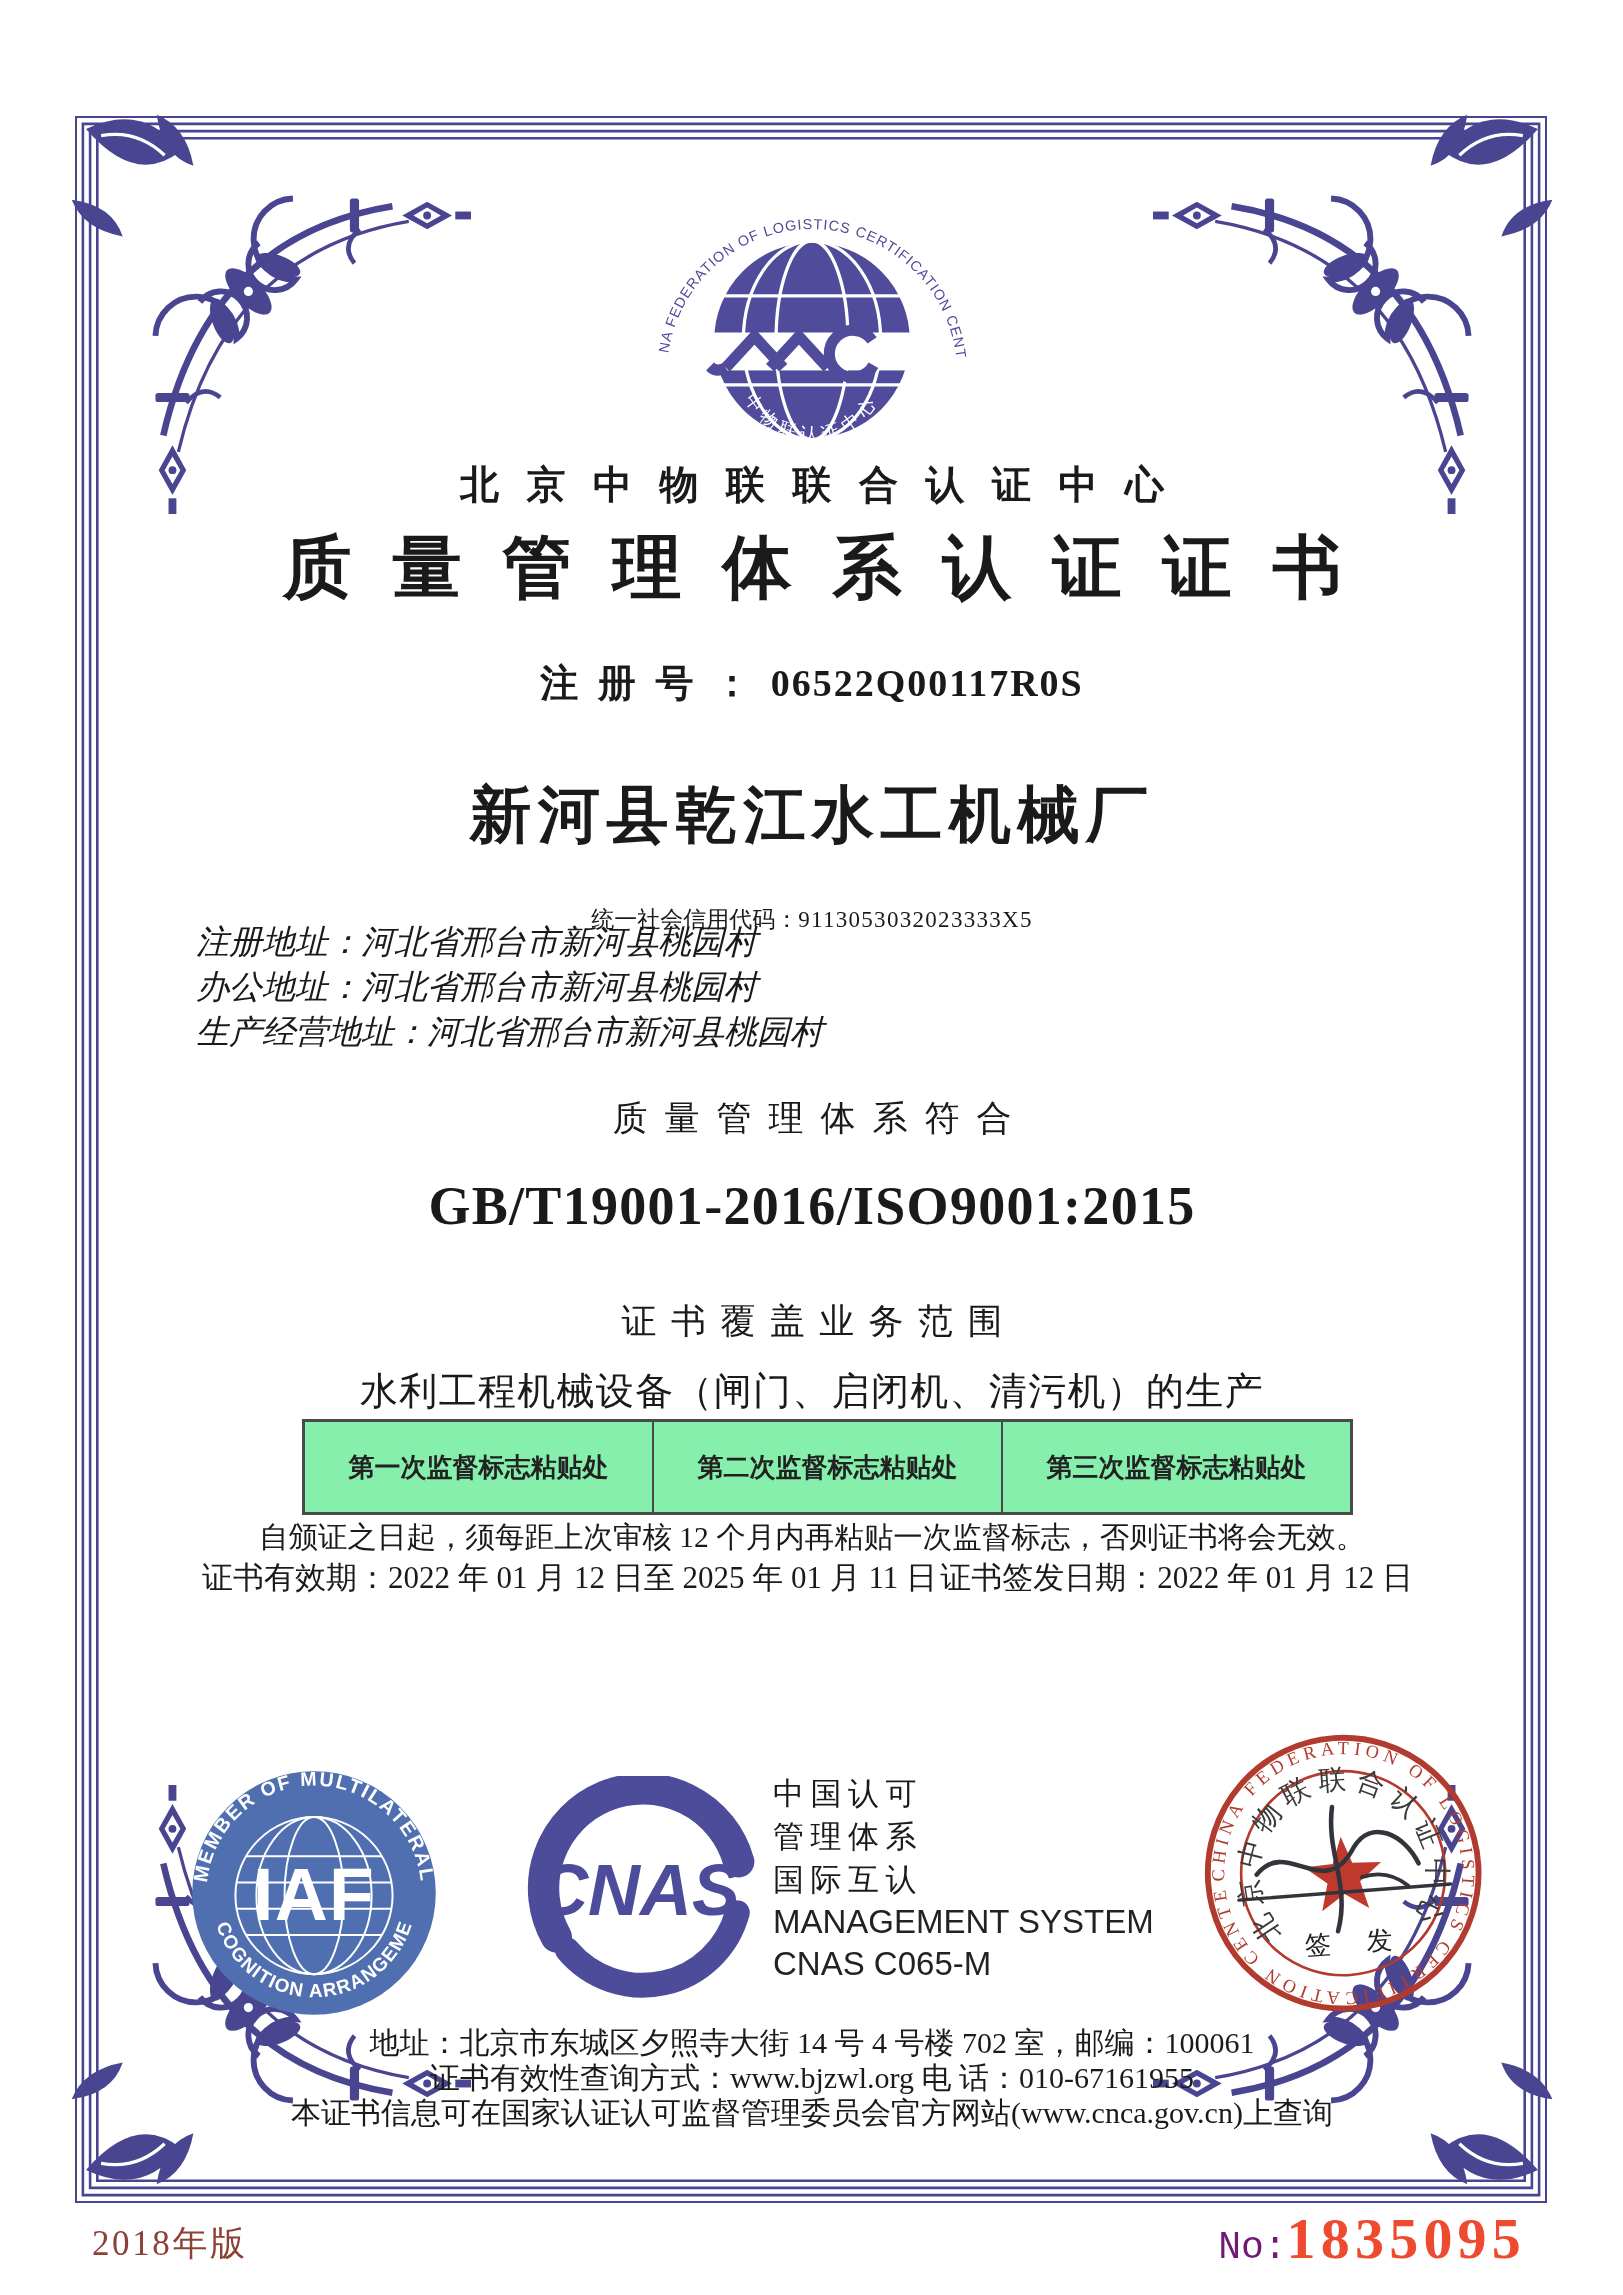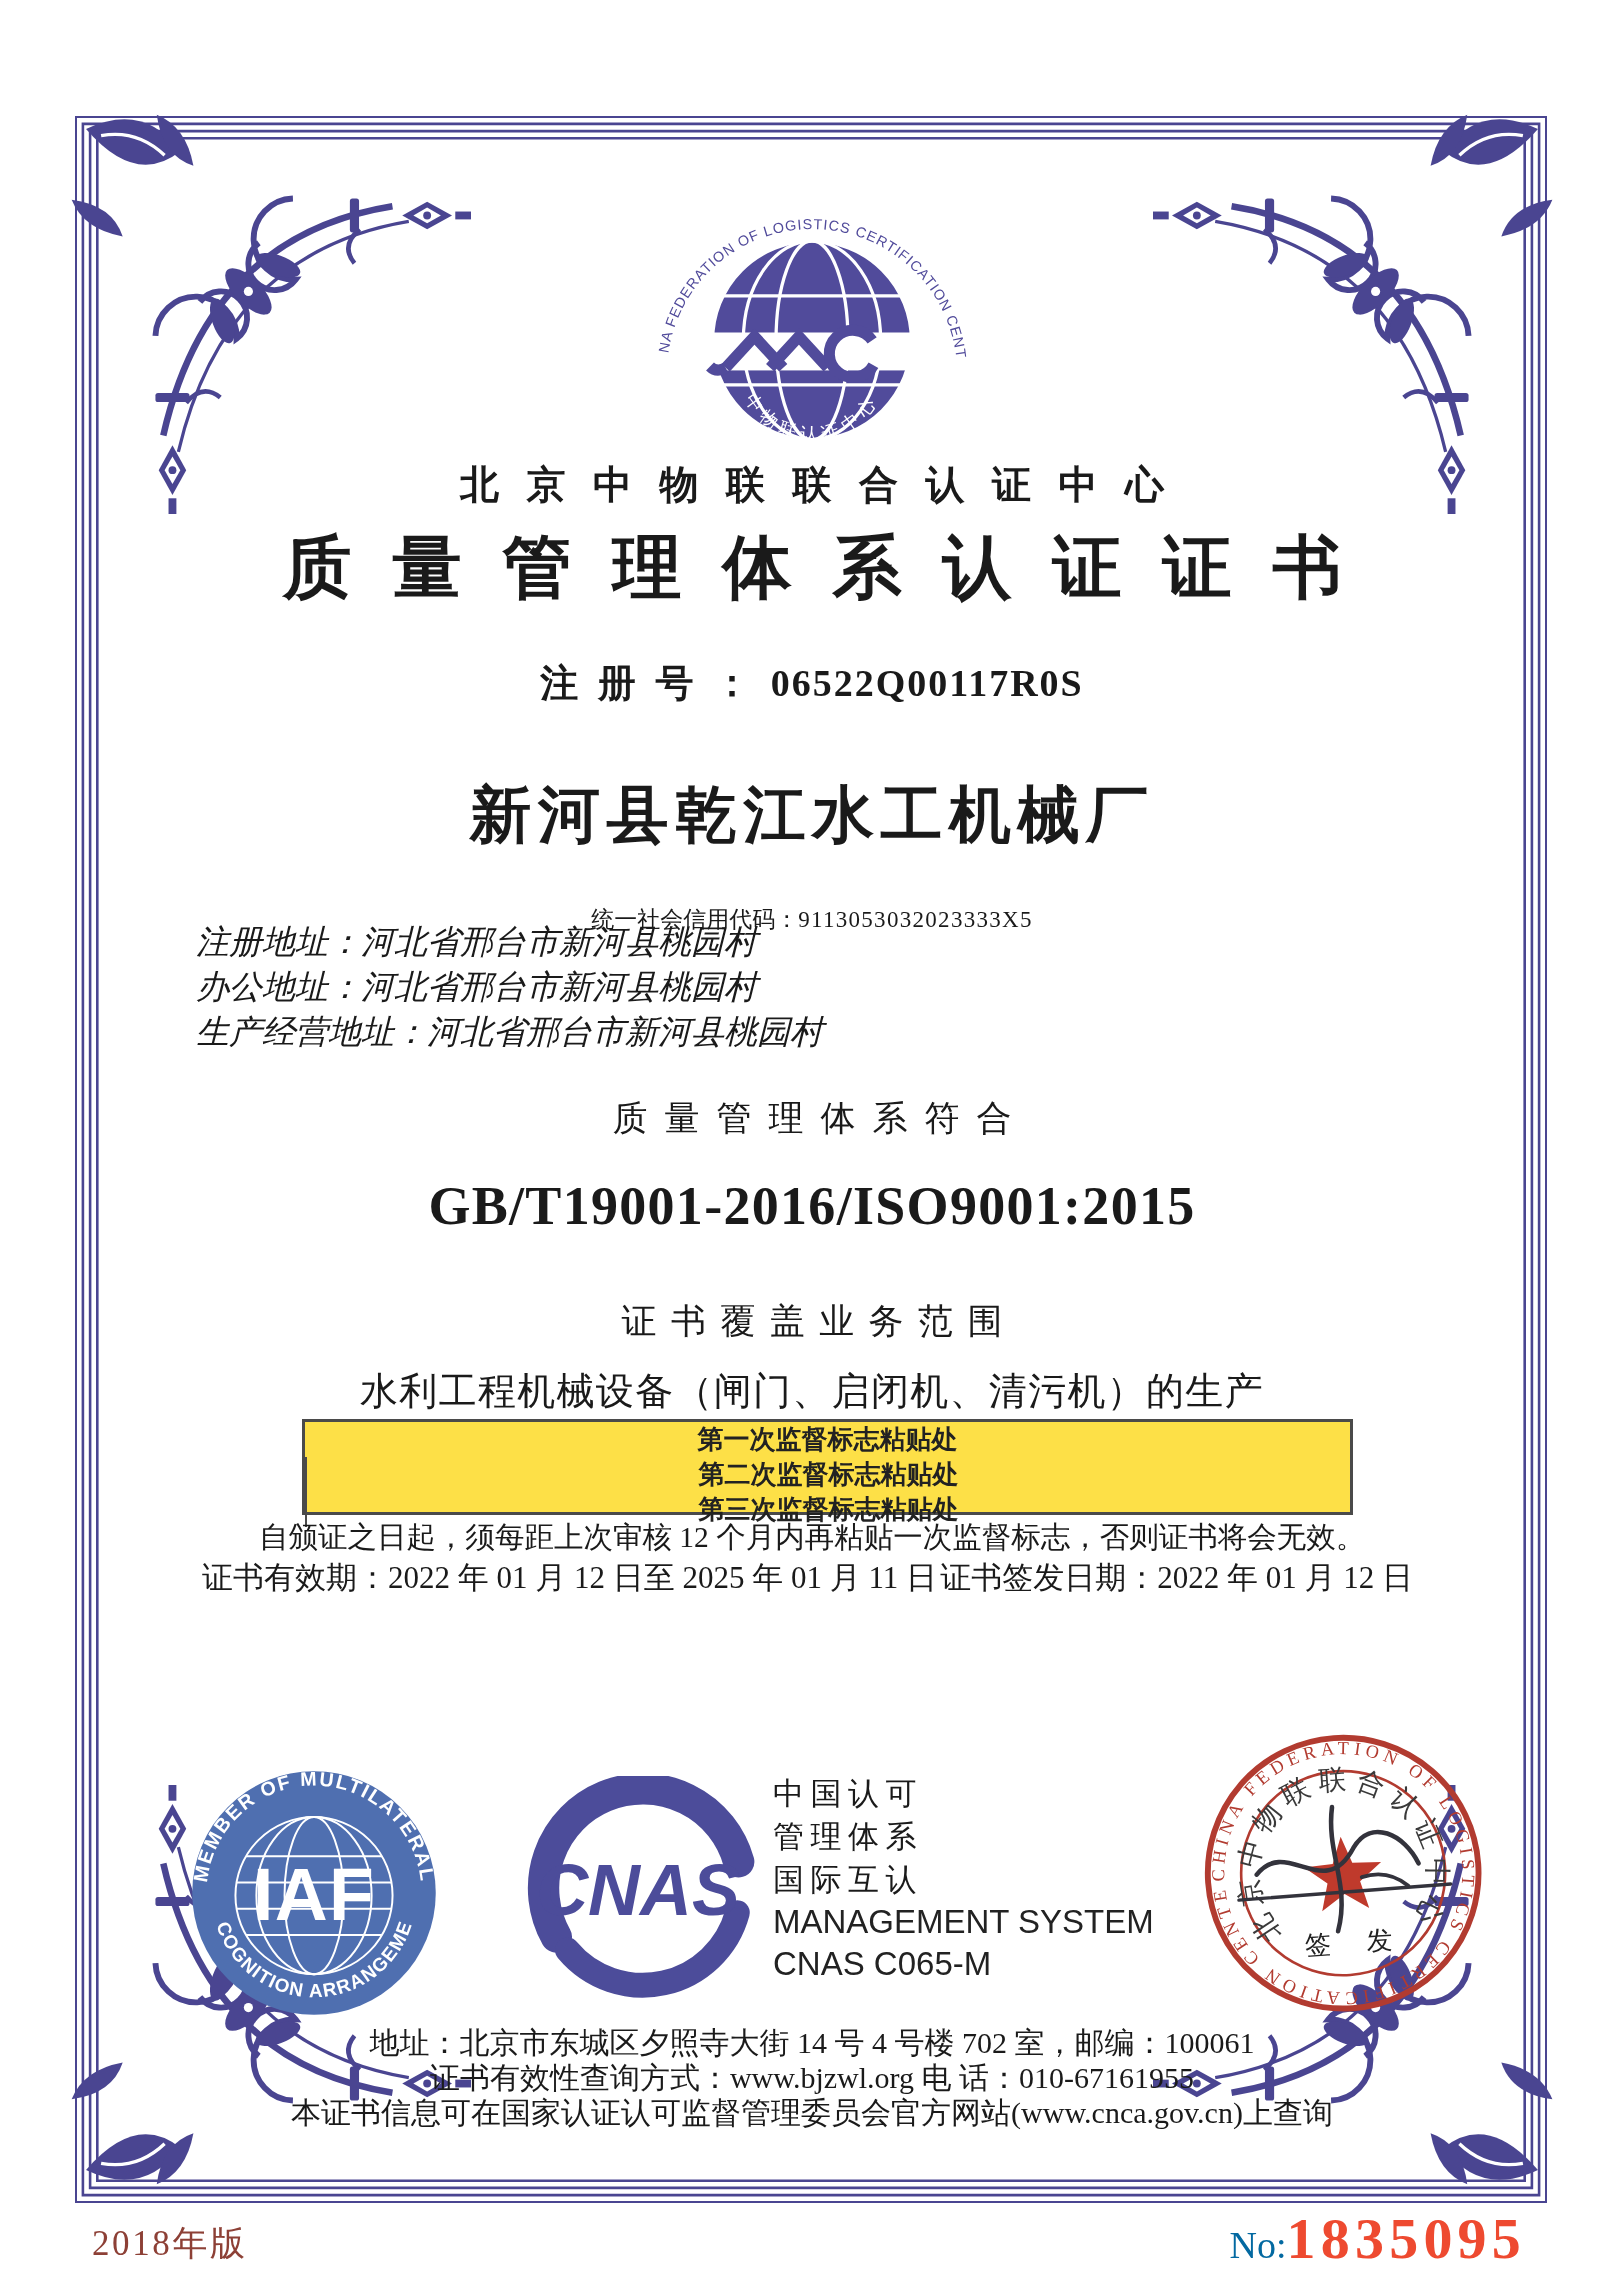--- a/index.html
+++ b/index.html
@@ -31,42 +31,42 @@
   .credit-value{letter-spacing:1.3px;}
   .addr-block{left:196px;top:920px;font-size:33px;line-height:45px;font-style:italic;}
 
   .conform-line{top:1095px;font-size:35px;letter-spacing:17px;padding-left:17px;}
   .standard-line{top:1175px;font-size:54px;font-weight:900;letter-spacing:1.3px;}
   .scope-head{top:1298px;font-size:35px;letter-spacing:14.4px;padding-left:14.4px;}
   .scope-line{top:1366px;font-size:38px;letter-spacing:1.3px;}
 
   
   .sup-table{left:302px;top:1419px;width:1045px;height:90px;
-             border:3.9px solid #4a4a4a;display:flex;background:#fde047;flex-direction:column;}
+             border:3.9px solid #4a4a4a;display:flex;background:#86efac;}
   .sup-cell{flex:1;display:flex;align-items:center;justify-content:center;
             font-size:26px;font-weight:700;color:#222;}
   .sup-cell + .sup-cell{border-left:2px solid #4a4a4a;}
 
   .note-line{top:1518px;font-size:29.5px;}
   .dates-row{top:1557px;left:202px;right:211px;display:flex;
              justify-content:space-between;font-size:31px;}
 
   
   .accred{left:773px;top:1772px;}
   .accred .cjk{font-size:31px;letter-spacing:6.5px;line-height:43px;}
   .accred .lat{font-family:"Liberation Sans","DejaVu Sans",sans-serif;
                font-size:33px;line-height:42px;color:#222;}
 
   
   .foot-line{font-size:30px;}
   .f1{top:2023px;} .f2{top:2058px;} .f3{top:2093px;}
   .edition{left:92px;top:2220px;font-size:35px;color:#8d4036;letter-spacing:2.6px;}
   .serial{right:98px;top:2205px;display:flex;align-items:baseline;}
-  .serial .no-label{font-size:38px;color:#0369a1;
-                    font-family:Liberation Serif, serif;}
+  .serial .no-label{font-size:38px;color:#701a75;
+                    font-family:Liberation Mono, monospace;}
   .serial .no-value{font-size:58px;font-weight:700;color:#ee4a30;letter-spacing:5.2px;
                     font-family:Liberation Serif, serif;}
 </style>
 </head>
 <body>
 
 <div class="abs frame"></div>
 
 <svg width="0" height="0" style="position:absolute">
   <symbol id="corner" viewBox="0 0 640 640">

